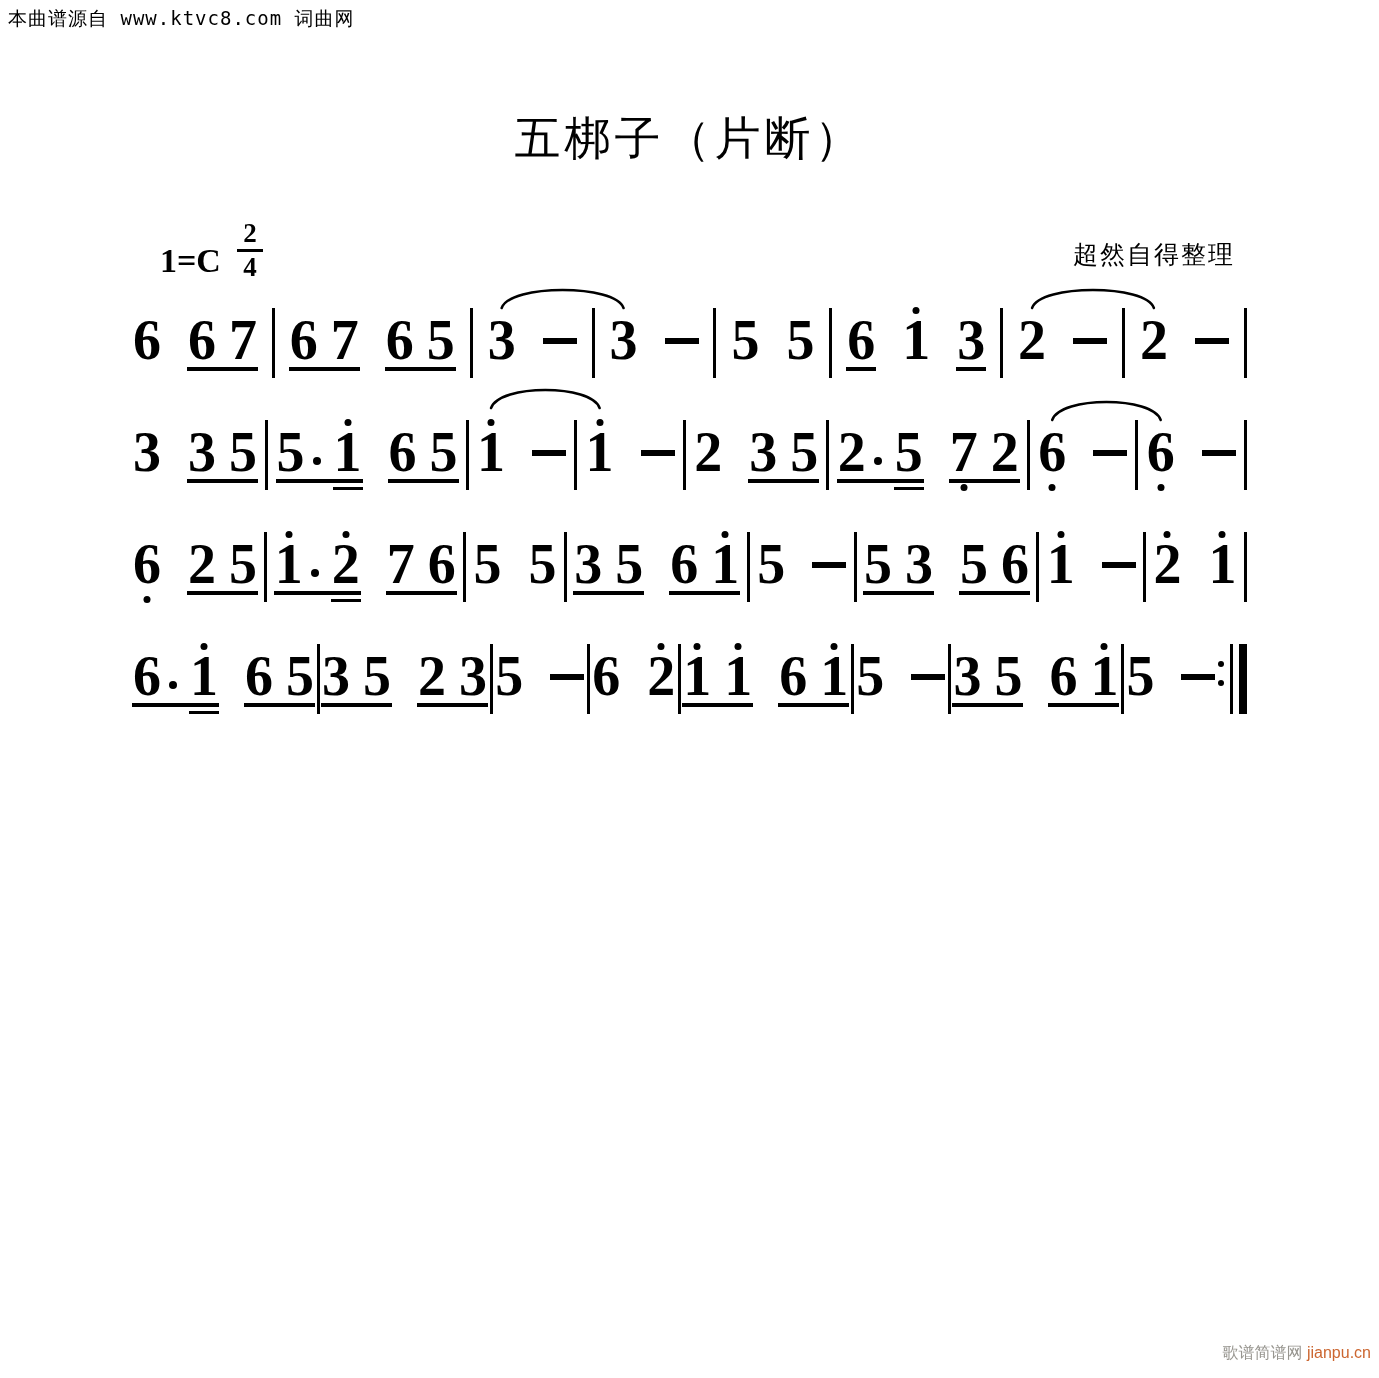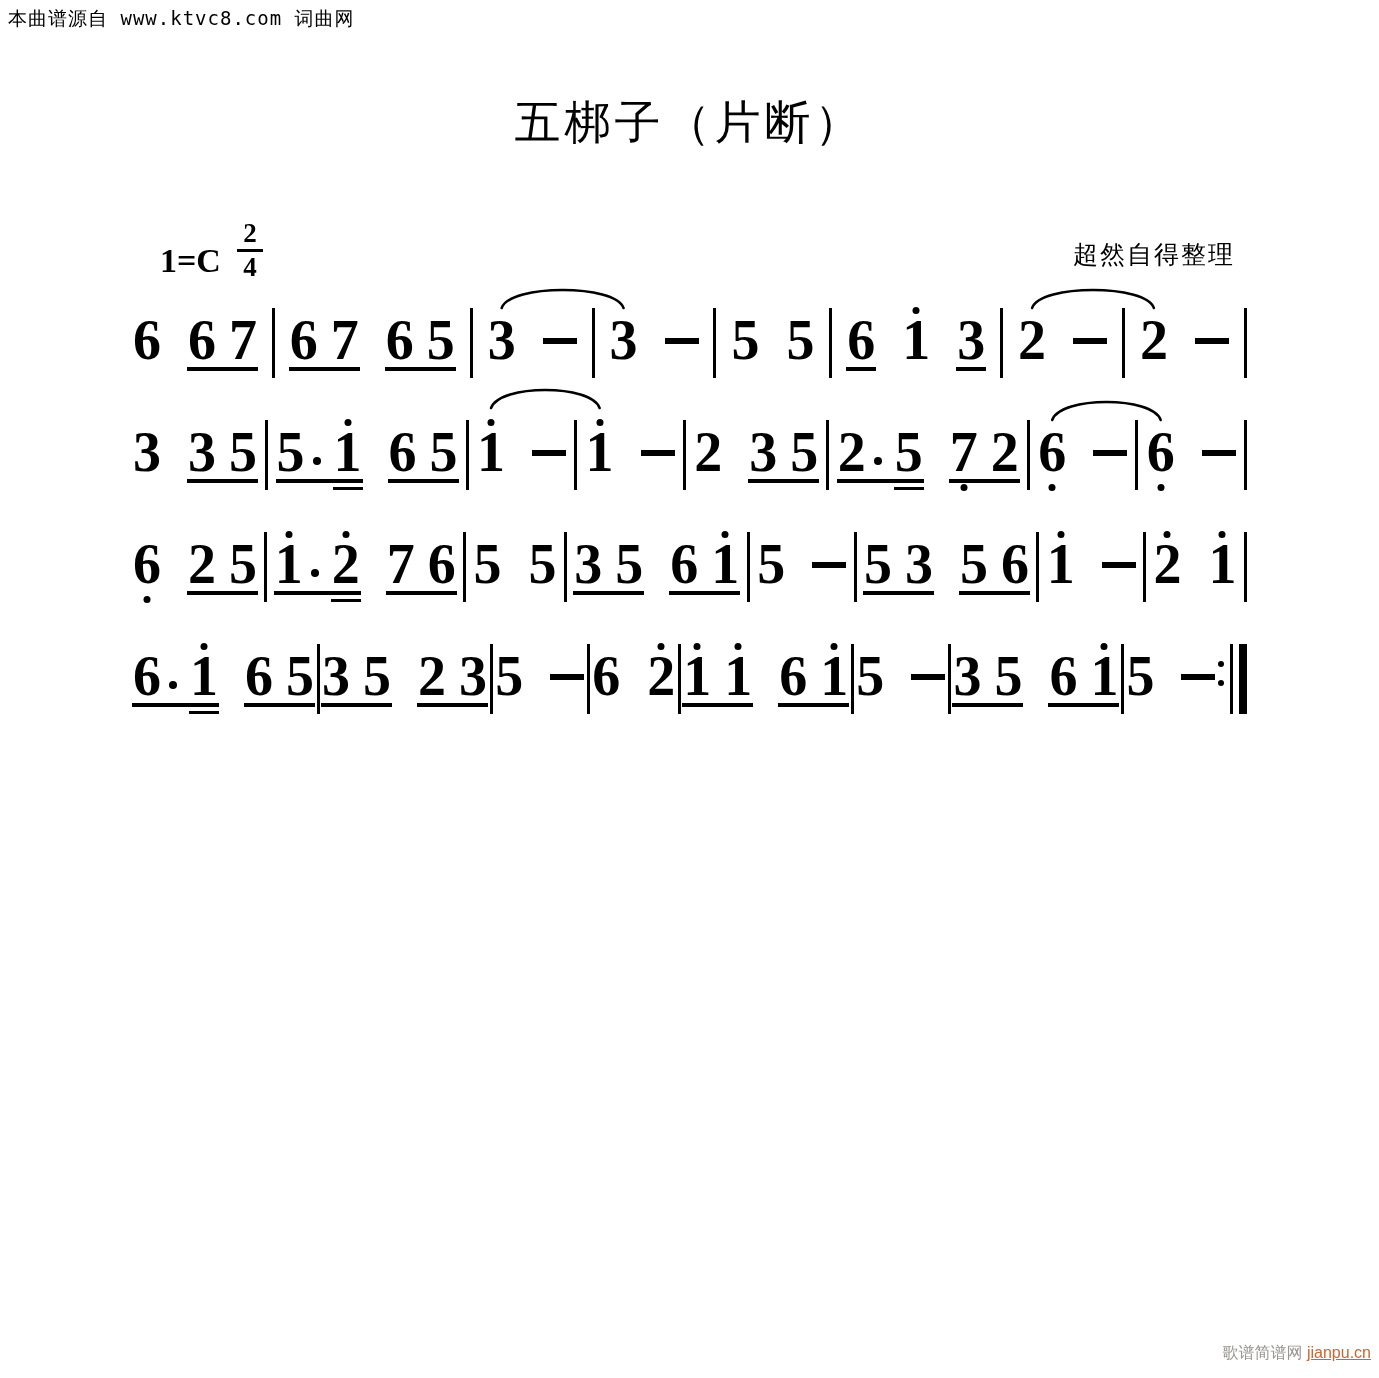--- a/index.html
+++ b/index.html
@@ -2,21 +2,21 @@
 <html><head>
 <meta charset="utf-8">
 <style>
   html,body { margin:0; padding:0; background:#fff; }
   #page { position:relative; width:1379px; height:1378px; background:#ffffff; overflow:hidden;
           font-family:"Liberation Serif", serif; color:#000; }
 
   .wm-top { position:absolute; left:8px; top:6px; font-size:19px; letter-spacing:1px;
             font-family:"DejaVu Sans Mono", monospace; color:#000; }
 
-  .title { position:absolute; top:92px; left:0; width:100%; text-align:center;
+  .title { position:absolute; top:108px; left:0; width:100%; text-align:center;
            font-size:46px; letter-spacing:4px; font-weight:normal; }
   .subtitle { position:absolute; top:190px; left:0; width:100%; text-align:center;
               font-size:29px; letter-spacing:3px; }
 
   .keyrow { position:absolute; top:220px; left:160px; display:flex; align-items:center; gap:16px; }
   .keysig { font-size:34px; font-weight:bold;margin-top:20px; }
   .timesig { display:flex; flex-direction:column; align-items:center; font-weight:bold;
              font-size:27px; line-height:1; }
   .timesig .bar { width:26px; height:3px; background:#000; margin:2px 0; }
 
@@ -45,21 +45,21 @@
   .rep .dots { display:flex; flex-direction:column; gap:13px; margin-bottom:12px; }
   .rep .dots i { display:block; width:6px; height:6px; border-radius:50%; background:#000; }
   .rep .thin { width:3px; height:70px; background:#000; margin-bottom:-16px; }
   .rep .thick { width:8px; height:70px; background:#000; margin-bottom:-16px; }
 
   #ties { position:absolute; left:0; top:0; pointer-events:none; }
 
   .wm-bottom { position:absolute; right:8px; bottom:14px; font-size:16px;
                font-family:"Liberation Sans", sans-serif; }
   .wm-bottom .site { color:#97958f;margin-left:16px; }
-  .wm-bottom .url { color:#cc6630;text-decoration:underline; }
+  .wm-bottom .url { color:#cc6630; }
 </style>
 </head>
 <body>
 
 <div id="page">
   <div class="wm-top">本曲谱源自 www.ktvc8.com 词曲网</div>
 
   <div class="title">五梆子（片断）</div>
 
   <div class="keyrow">

